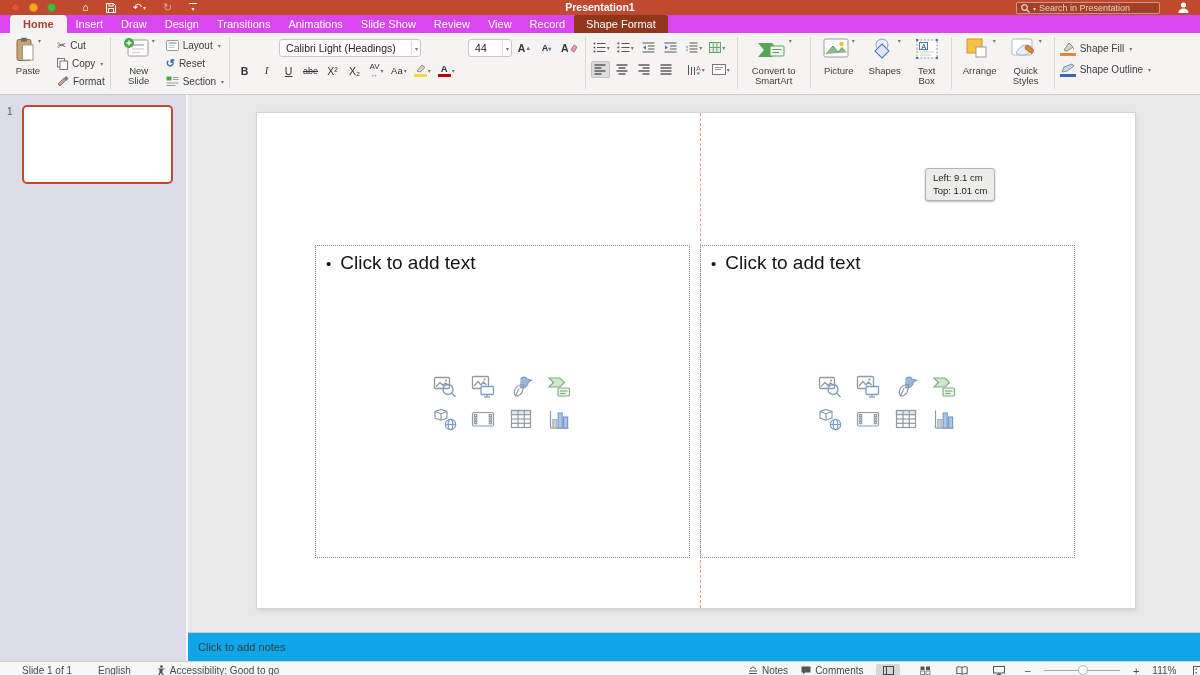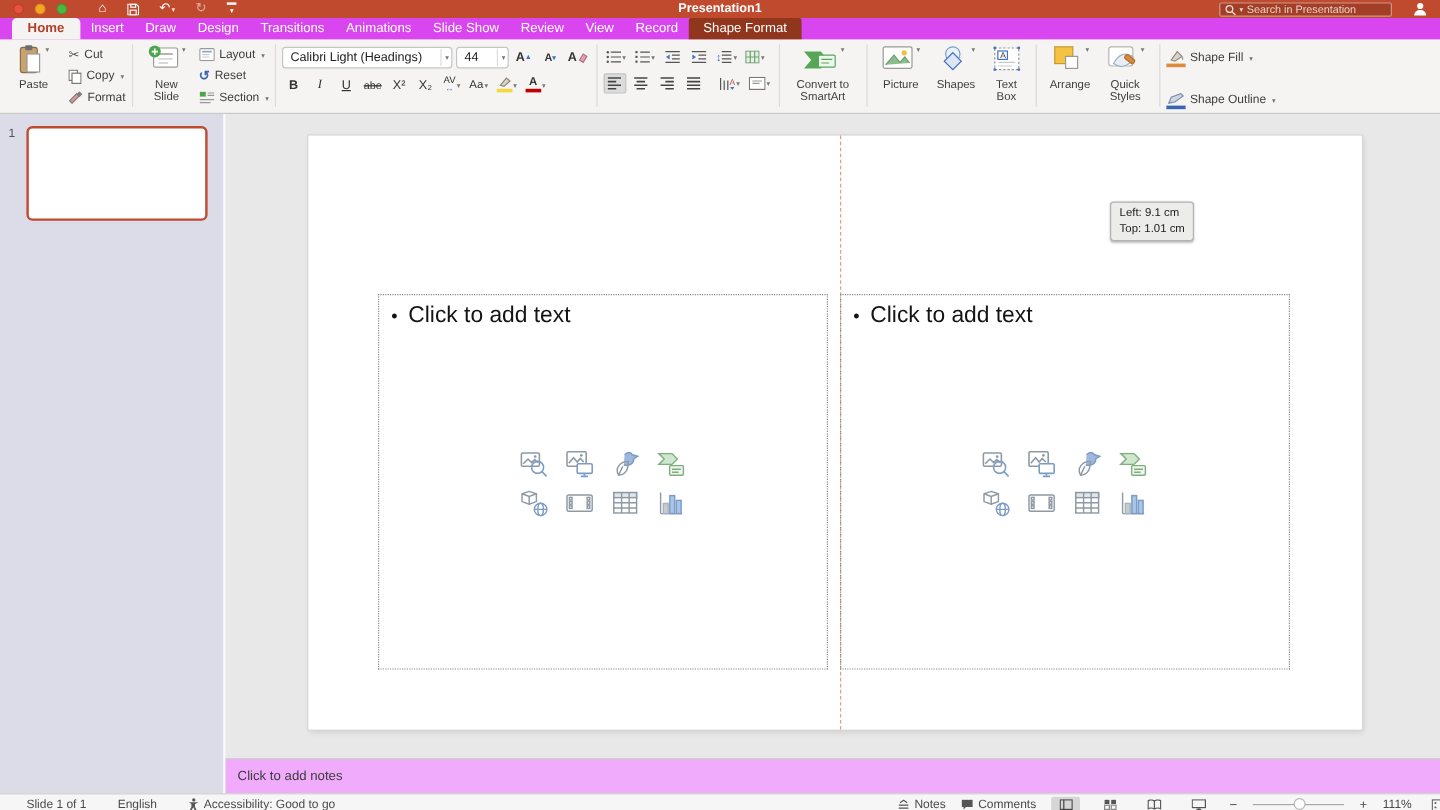--- a/index.html
+++ b/index.html
@@ -36,21 +36,21 @@
   .rgroup { display:flex; align-items:flex-start; padding:4px 5px 0 5px; height:61px; }
   .rdiv { width:1px; background:#dadada; height:52px; margin-top:4px; flex:none; }
   .bigbtn { display:flex; flex-direction:column; align-items:center; width:46px; color:#3d3d3d; font-size:9.5px; cursor:default; }
   .bigbtn .iconrow { display:flex; align-items:flex-start; gap:2px; height:28px; }
   .bigbtn .lbl { text-align:center; line-height:10px; margin-top:1px; }
   .stack { display:flex; flex-direction:column; gap:3px; padding-top:1px; }
   .srow { display:flex; align-items:center; gap:4px; font-size:10px; color:#3d3d3d; height:15px; white-space:nowrap; }
   .dd { font-size:6px; color:#777; margin-left:1px; }
   .rows { display:flex; flex-direction:column; gap:5px; padding-top:2px; }
   .hrow { display:flex; align-items:center; gap:3px; }
-  .fsel { display:flex; align-items:center; background:#fff; border:1px solid #c6c6c6; border-radius:3px; height:18px; font-size:10.5px; color:#222; padding:0 2px 0 6px; }
+  .fsel { display:flex; align-items:center; background:#fff; border:1px solid #c6c6c6; border-radius:3px; height:18px; font-size:10.5px; color:#222; padding:0 2px 0 6px;margin-left:44px; }
   .fsel .sep { width:1px; height:14px; background:#ddd; margin:0 2px 0 5px; }
   .tbtn { min-width:19px; height:17px; display:flex; align-items:center; justify-content:center; font-size:10.5px; color:#333; border-radius:2px; padding:0 2px; }
   .tbtn.pressed { background:#dcdcdc; border:1px solid #c2c2c2; }
   .glyphstack { display:flex; flex-direction:column; align-items:center; line-height:8px; }
   .colorbar { width:13px; height:3px; margin-top:1px; }
 
   
   #thumbpanel { position:absolute; left:0; top:95px; width:188px; height:566px; background:#dcdce8; border-right:2px solid #fbfbfb; }
   .thumb-num { position:absolute; left:7px; top:11px; font-size:10px; color:#555; }
   .thumb { position:absolute; left:22px; top:10px; width:151px; height:79px; background:#fff; border:2.5px solid #c04a30; border-radius:5px; }
@@ -64,21 +64,21 @@
   .content-ph { left:58px; top:132px; width:375px; height:313px; }
   .content-ph.right { left:443px; }
   .content-ph .b { font-size:19px; color:#141414; padding:6px 0 0 10px; display:flex; gap:9px; align-items:baseline;}
   .content-ph .b .bullet { font-size:15px; }
   .guide { position:absolute; left:443px; top:0; height:495px; width:0; border-left:1px dashed rgba(222,115,72,.7); pointer-events:none; }
   .ph-grid { position:absolute; left:50%; top:128px; transform:translateX(-50%); display:grid; grid-template-columns:repeat(4,26px); gap:7px 12px; }
   .ph-grid svg { width:26px; height:26px; }
   #tooltip { position:absolute; left:668px; top:55px; background:#ececea; border:1px solid #b3b3b1; border-radius:3px; padding:3px 7px; font-size:9.5px; line-height:12.5px; color:#1c1c1c; box-shadow:0 1px 2px rgba(0,0,0,.25); white-space:nowrap; }
 
   
-  #notesbar { position:absolute; left:188px; top:632px; width:1012px; height:29px; background:#f0abfc; border-top:1px solid #cbcbcb; display:flex; align-items:center; }
+  #notesbar { position:absolute; left:188px; top:632px; width:1012px; height:29px; background:#0ea5e9; border-top:1px solid #cbcbcb; display:flex; align-items:center; }
   #notesbar .nt { font-size:11px; color:#3c3c3c; margin-left:10px; }
   #statusbar { position:absolute; left:0; top:661px; width:1200px; height:17px; background:#f6f6f6; border-top:1px solid #cfcfcf; font-size:10px; color:#4a4a4a; }
   .sb-left { position:absolute; left:22px; top:3px; display:flex; gap:26px; align-items:center; }
   .sb-right { position:absolute; left:748px; top:2px; display:flex; gap:13px; align-items:center; }
   .sb-item { display:flex; gap:4px; align-items:center; white-space:nowrap; }
   .viewbtn { width:24px; height:13px; display:flex; align-items:center; justify-content:center; border-radius:2px; }
   .viewbtn.pressed { background:#d6d6d6; }
   .zoom-track { width:76px; height:1px; background:#a9a9a9; position:relative; }
   .zoom-thumb { position:absolute; left:34px; top:-5px; width:10px; height:10px; background:#fdfdfd; border:1px solid #b5b5b5; border-radius:50%; }
   svg { display:block; }
@@ -595,21 +595,21 @@
             </svg>
           </span>
           <span class="dd">▾</span>
         </div>
         <span class="lbl" style="width:34px">Quick Styles</span>
       </div>
     </div>
     <div class="rdiv"></div>
 
     <div class="rgroup">
-      <div class="stack" style="gap:20px;padding-top:4px">
+      <div class="stack" style="gap:6px;padding-top:4px">
         <div class="srow">
           <span class="glyphstack">
             <svg width="14" height="10" viewBox="0 0 14 10">
                 <path d="M3 8 L8 1 l4 4 -6 4z" fill="#d9d2c7" stroke="#8f887c"></path>
                 <path d="M12.5 5 q1.5 2 0 3 q-1.5-1 0-3" fill="#9aa7b8"></path>
               </svg>
             <span class="colorbar" style="width:16px;background:#e0893c"></span>
           </span>
           <span>Shape Fill</span>
           <span class="dd">▾</span>

